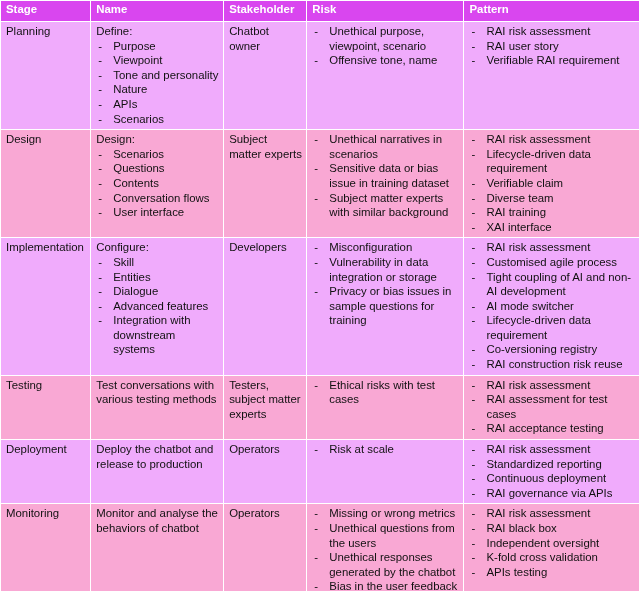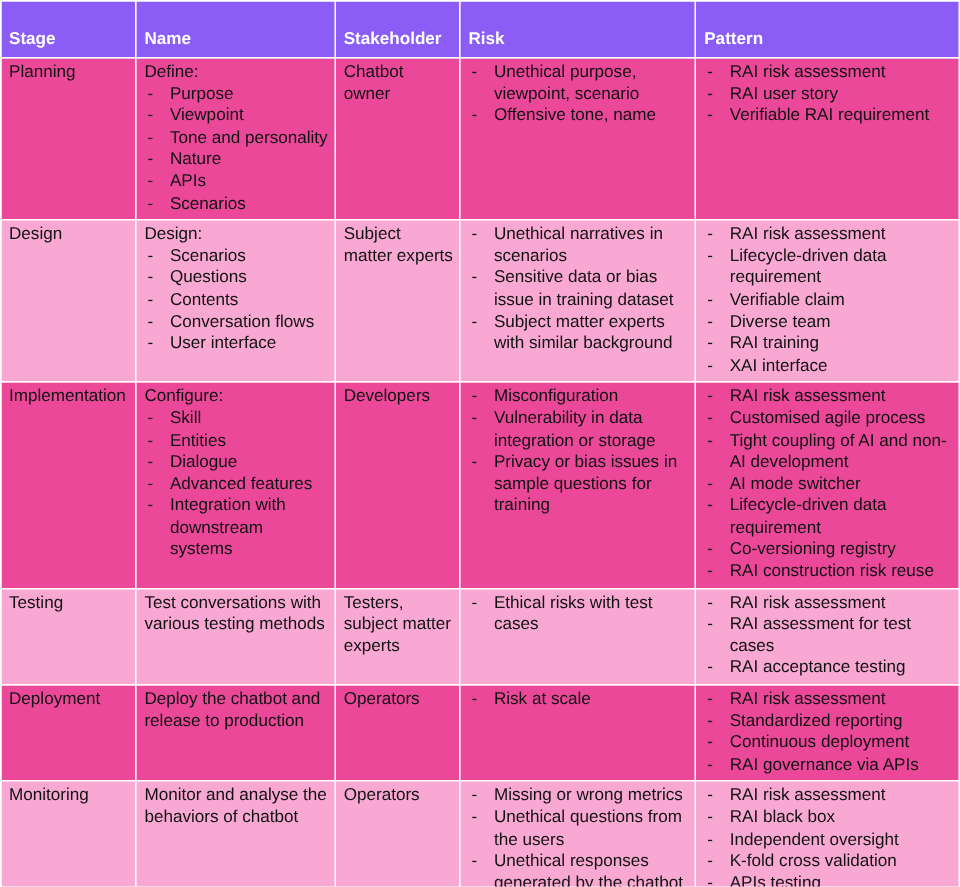--- a/index.html
+++ b/index.html
@@ -13,28 +13,28 @@
     line-height: 14.6px;
     color: #111;
   }
   th, td {
     border: 1.5px solid #ffffff;
     vertical-align: top;
     padding: 2px 4px 3px 5px;
     text-align: left;
   }
   thead th {
-    background: #8b5cf6;
+    background: #d946ef;
     color: #ffffff;
     font-weight: bold;
     height: 16px;
-    padding-top: 18px;
+    padding-top: 1px;
     margin-left: 22px;
   }
-  tbody tr.odd td { background: #ec4899; }
+  tbody tr.odd td { background: #f0abfc; }
   tbody tr.even td { background: #f9a8d4; }
   ul {
     list-style: none;
     margin: 0;
     padding: 0;
   }
   li {
     position: relative;
     padding-left: 17px;
   }

